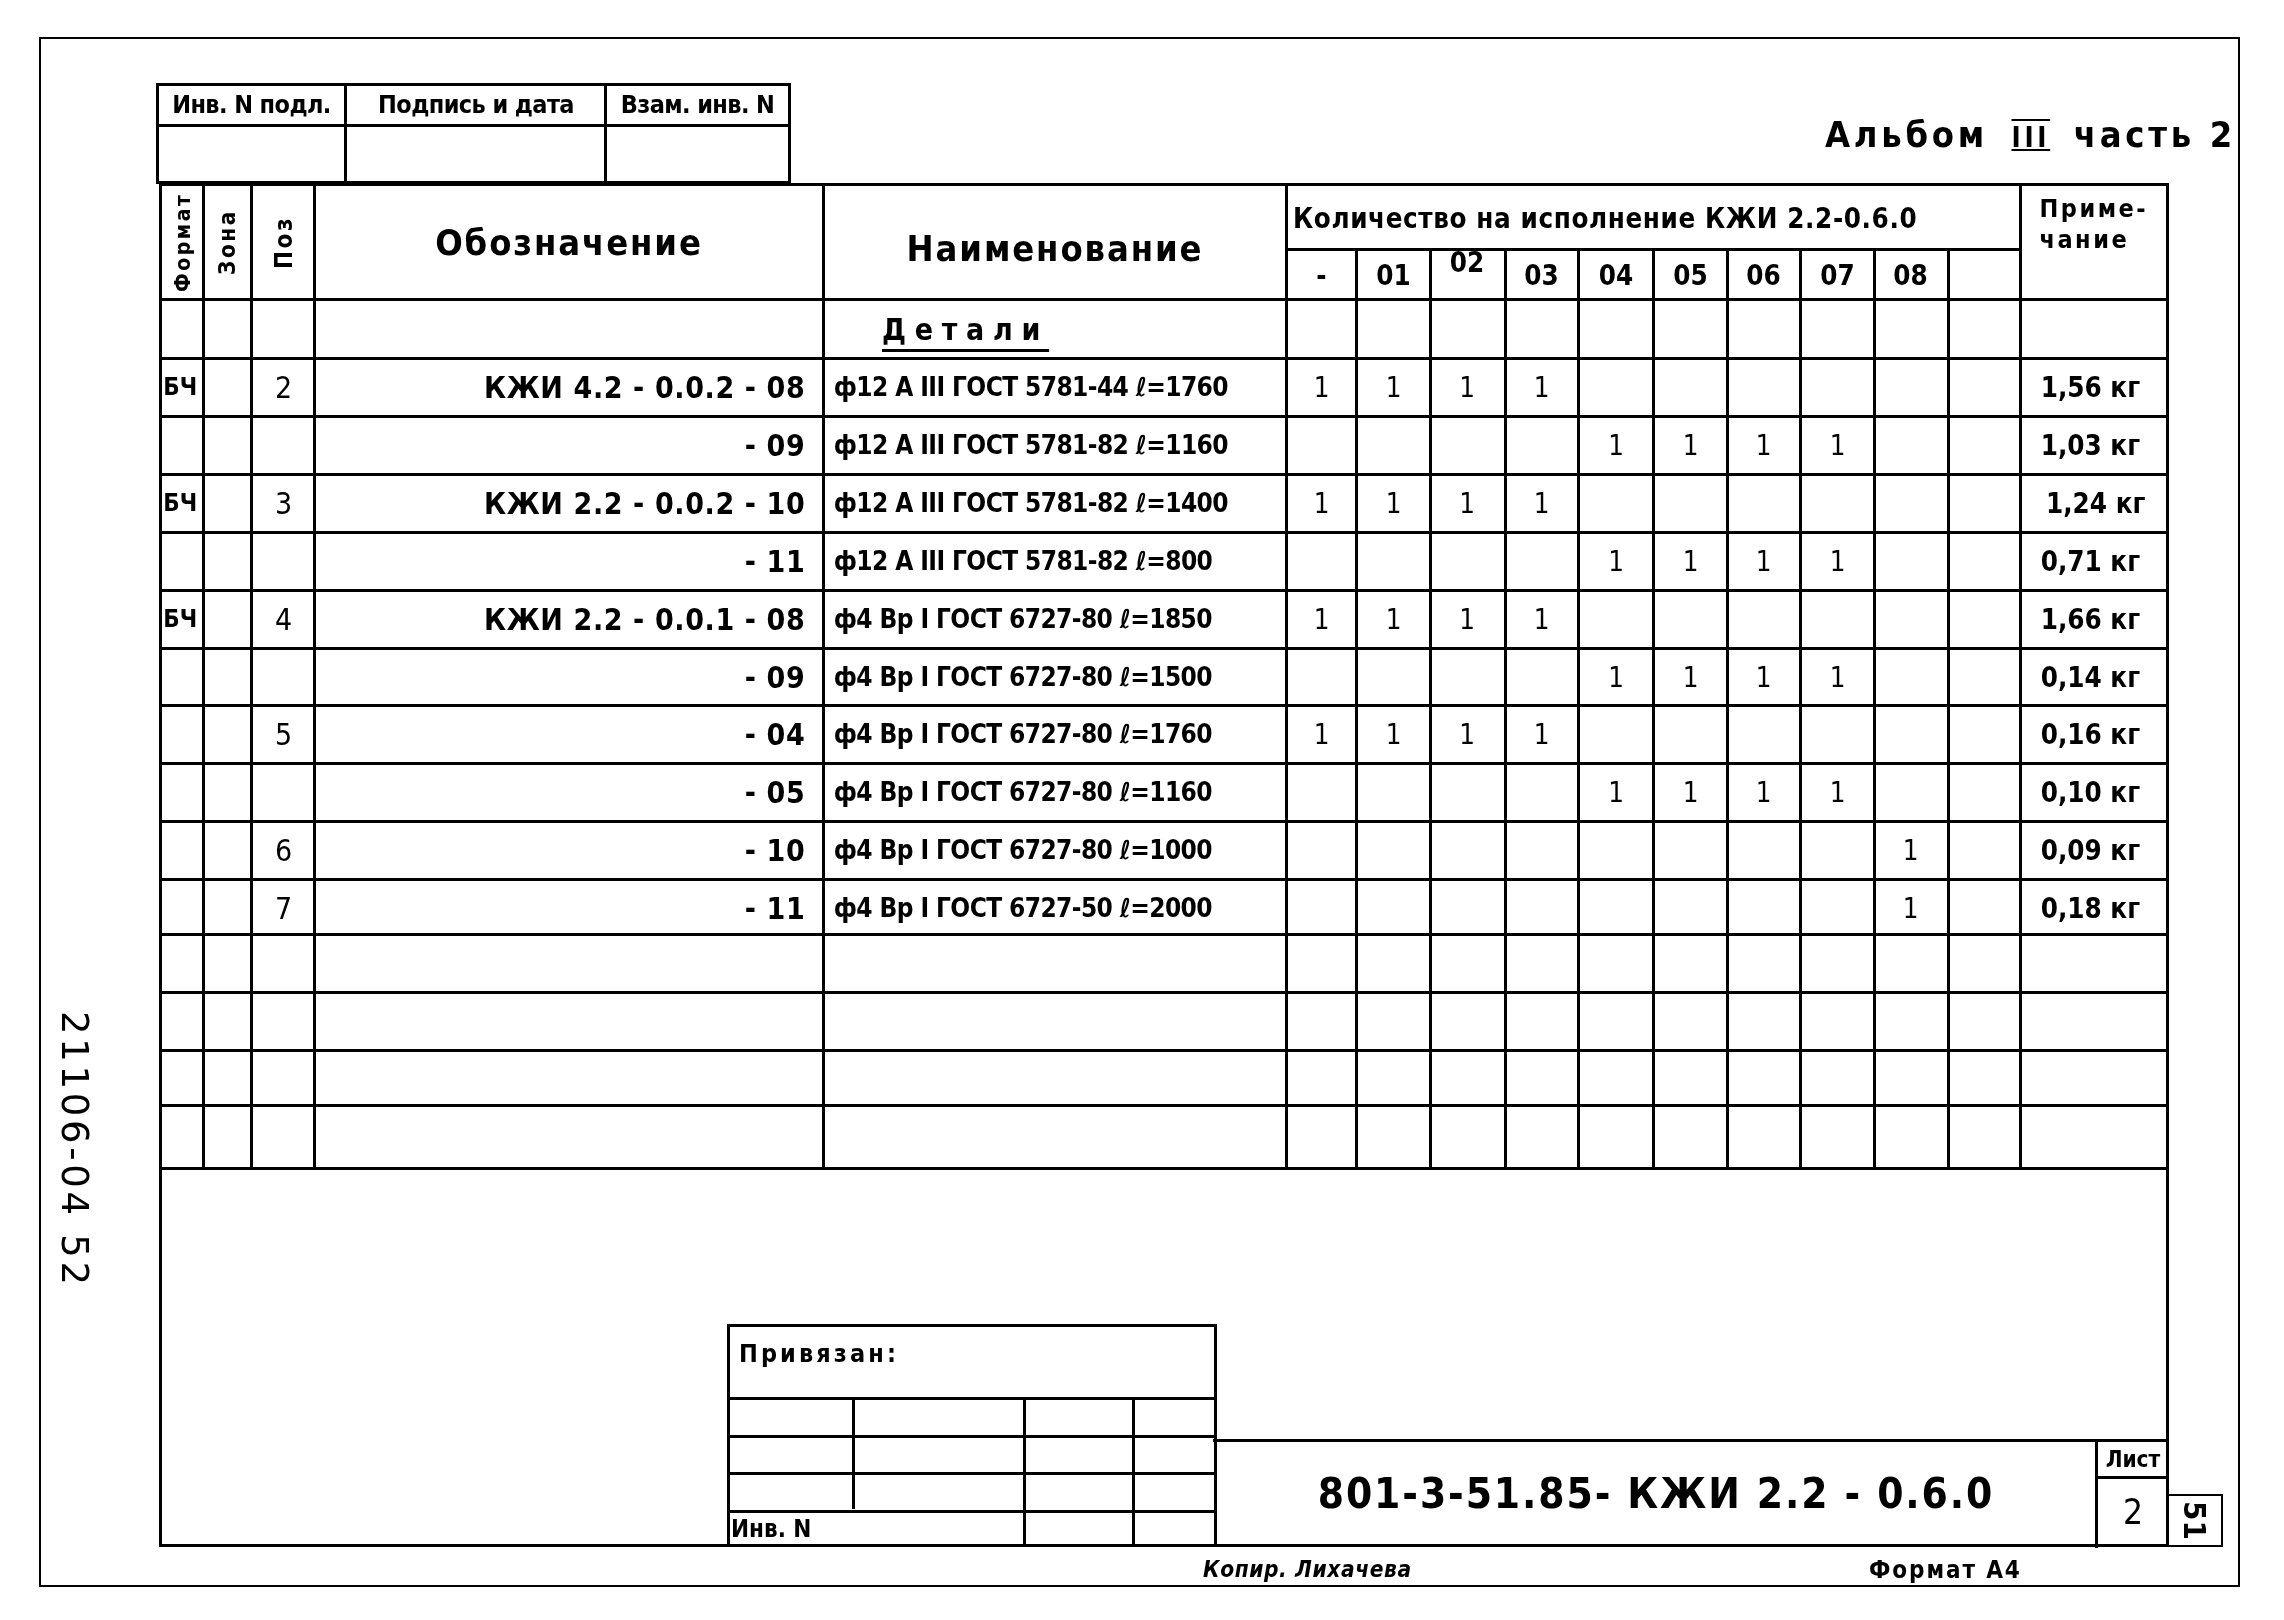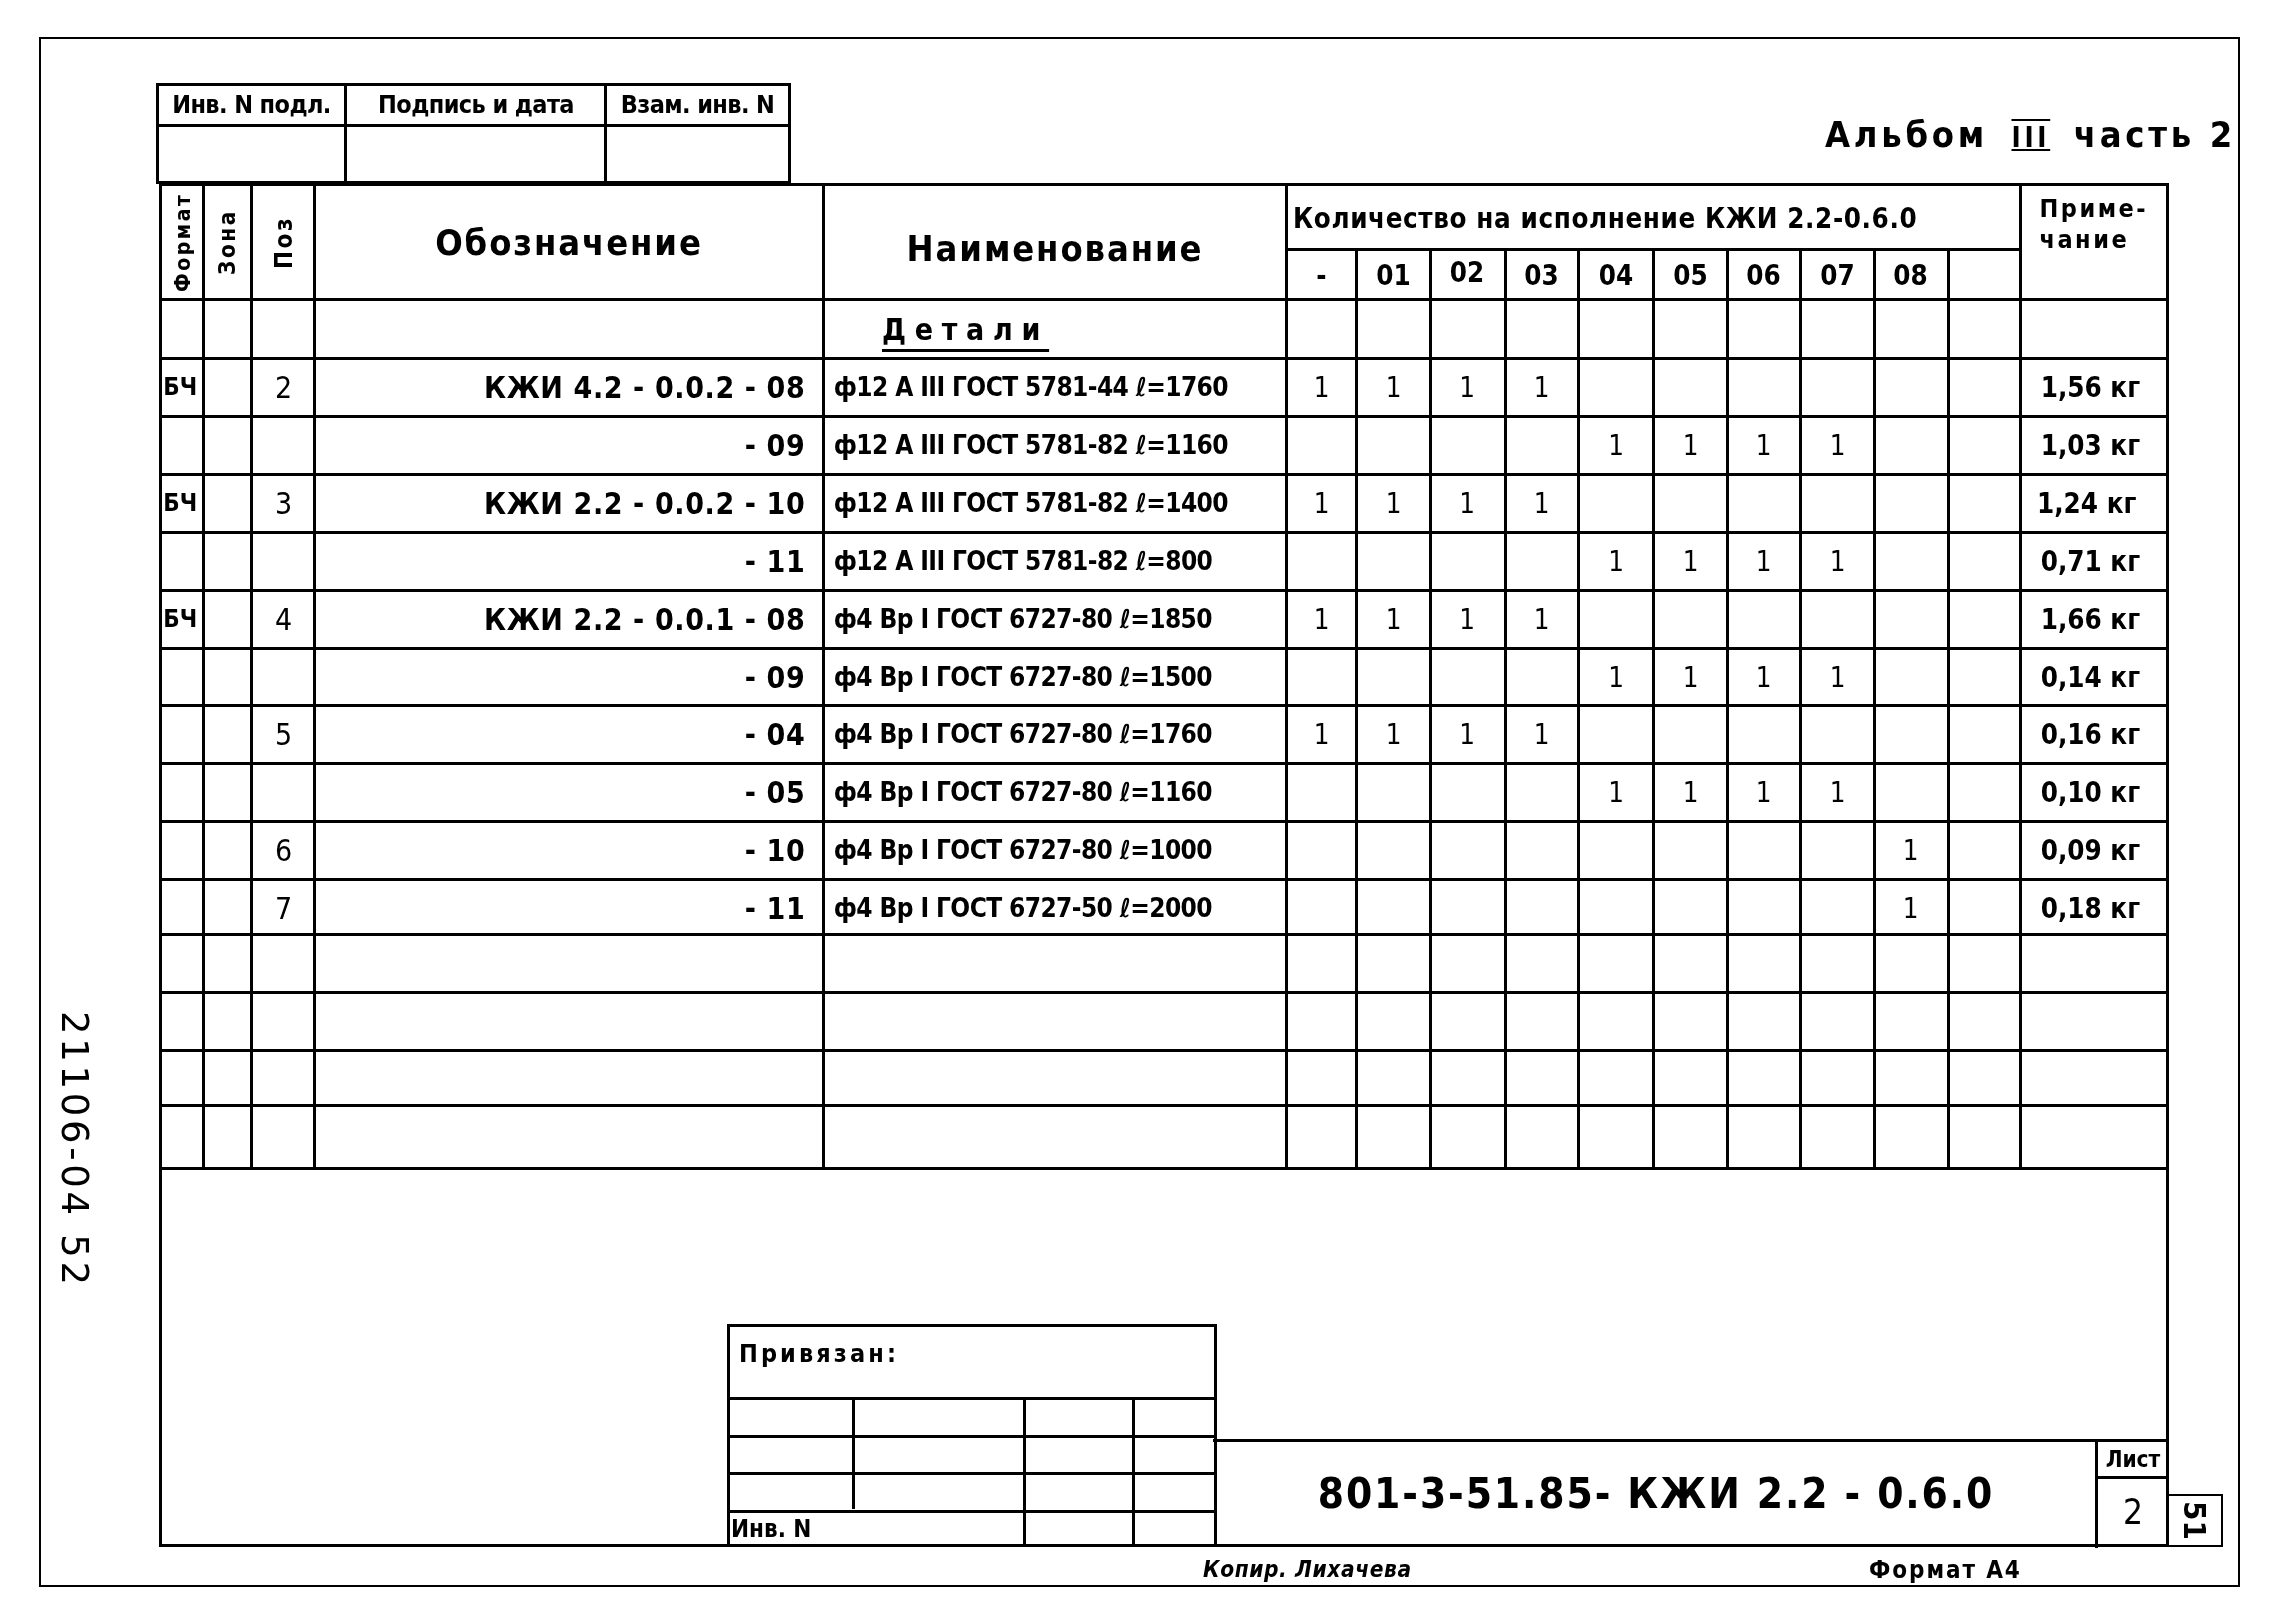--- a/index.html
+++ b/index.html
@@ -76,21 +76,21 @@
 <div class="line-h" style="left:159px; top:1167px; width:2010px;"></div>
 
 <div class="cell vert" style="left:163px; top:187px; width:39px; height:111px; font-size:21px;">Формат</div>
 <div class="cell vert" style="left:204px; top:187px; width:46px; height:111px; font-size:22.5px;">Зона</div>
 <div class="cell vert" style="left:253px; top:187px; width:61px; height:111px; font-size:24px;">Поз</div>
 <div class="cell" style="left:316px; top:187px; width:506px; height:111px; font-size:36px; letter-spacing:1.9px;">Обозначение</div>
 <div class="cell" style="left:825px; top:193px; width:460px; height:111px; font-size:36px; letter-spacing:1.9px;">Наименование</div>
 <div class="cell" style="left:1288px; top:187px; width:731px; height:61px; font-size:27.5px; justify-content:flex-start; padding-left:5px; letter-spacing:0.6px;">Количество на исполнение КЖИ 2.2-0.6.0</div>
 <div class="cell" style="left:1288px; top:251px; width:67px; height:47px; font-size:27.5px;">-</div>
 <div class="cell" style="left:1358px; top:251px; width:71px; height:47px; font-size:27.5px;">01</div>
-<div class="cell" style="left:1431px; top:248px; width:72px; height:47px; font-size:27.5px;">02</div>
+<div class="cell" style="left:1431px; top:238px; width:72px; height:47px; font-size:27.5px;">02</div>
 <div class="cell" style="left:1506px; top:251px; width:71px; height:47px; font-size:27.5px;">03</div>
 <div class="cell" style="left:1580px; top:251px; width:72px; height:47px; font-size:27.5px;">04</div>
 <div class="cell" style="left:1655px; top:251px; width:71px; height:47px; font-size:27.5px;">05</div>
 <div class="cell" style="left:1728px; top:251px; width:71px; height:47px; font-size:27.5px;">06</div>
 <div class="cell" style="left:1802px; top:251px; width:71px; height:47px; font-size:27.5px;">07</div>
 <div class="cell" style="left:1875px; top:251px; width:71px; height:47px; font-size:27.5px;">08</div>
 <div class="cell" style="left:1949px; top:251px; width:70px; height:47px; font-size:27.5px;"></div>
 <div class="abs" style="left:2022px; top:193px; width:143px; height:100px; font-weight:bold; font-size:25px; line-height:31px; padding-left:17.5px; letter-spacing:2.5px;">
   <div>Приме-</div>
   <div>чание</div>
@@ -139,21 +139,21 @@
     <div class="cell" style="left:1288px; top:475px; width:67px; height:56px; font-size:27.5px; font-weight:normal;">1</div>
     <div class="cell" style="left:1358px; top:475px; width:71px; height:56px; font-size:27.5px; font-weight:normal;">1</div>
     <div class="cell" style="left:1431px; top:475px; width:72px; height:56px; font-size:27.5px; font-weight:normal;">1</div>
     <div class="cell" style="left:1506px; top:475px; width:71px; height:56px; font-size:27.5px; font-weight:normal;">1</div>
     <div class="cell" style="left:1580px; top:475px; width:72px; height:56px; font-size:27.5px; font-weight:normal;"></div>
     <div class="cell" style="left:1655px; top:475px; width:71px; height:56px; font-size:27.5px; font-weight:normal;"></div>
     <div class="cell" style="left:1728px; top:475px; width:71px; height:56px; font-size:27.5px; font-weight:normal;"></div>
     <div class="cell" style="left:1802px; top:475px; width:71px; height:56px; font-size:27.5px; font-weight:normal;"></div>
     <div class="cell" style="left:1875px; top:475px; width:71px; height:56px; font-size:27.5px; font-weight:normal;"></div>
     <div class="cell" style="left:1949px; top:475px; width:70px; height:56px; font-size:27.5px; font-weight:normal;"></div>
-    <div class="cell" style="left:2022px; top:475px; width:145px; height:56px; font-size:27.5px; justify-content:flex-start; padding-left:15px;">1,24 кг</div>
+    <div class="cell" style="left:2022px; top:475px; width:145px; height:56px; font-size:27.5px; justify-content:flex-start; padding-left:24px;">1,24 кг</div>
     <div class="cell" style="left:162px; top:533px; width:40px; height:56px; font-size:24px; justify-content:flex-start; padding-left:1.2px;"></div>
     <div class="cell" style="left:204px; top:533px; width:46px; height:56px; font-size:24px;"></div>
     <div class="cell" style="left:253px; top:533px; width:61px; height:56px; font-size:30px; font-weight:normal;"></div>
     <div class="cell" style="left:316px; top:533px; width:503px; height:56px; font-size:30px; justify-content:flex-end; padding-right:13.7px; letter-spacing:0.6px;">- 11</div>
     <div class="cell" style="left:825px; top:533px; width:460px; height:56px; font-size:26px; justify-content:flex-start; padding-left:8.7px; letter-spacing:-0.6px;">ф12 A III ГОСТ 5781-82  ℓ=800</div>
     <div class="cell" style="left:1288px; top:533px; width:67px; height:56px; font-size:27.5px; font-weight:normal;"></div>
     <div class="cell" style="left:1358px; top:533px; width:71px; height:56px; font-size:27.5px; font-weight:normal;"></div>
     <div class="cell" style="left:1431px; top:533px; width:72px; height:56px; font-size:27.5px; font-weight:normal;"></div>
     <div class="cell" style="left:1506px; top:533px; width:71px; height:56px; font-size:27.5px; font-weight:normal;"></div>
     <div class="cell" style="left:1580px; top:533px; width:72px; height:56px; font-size:27.5px; font-weight:normal;">1</div>

